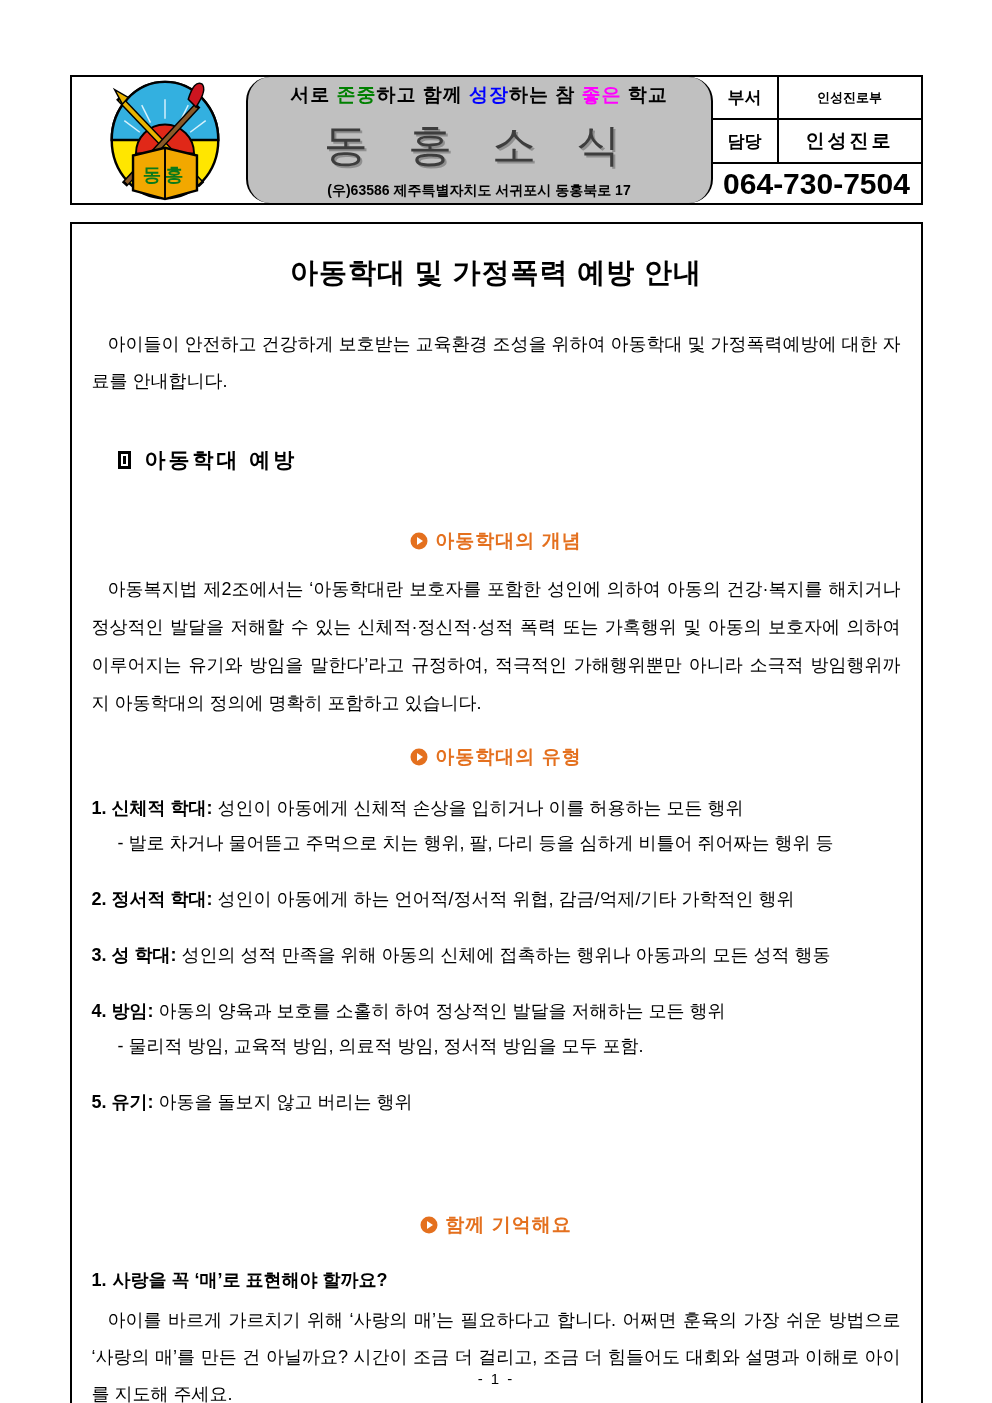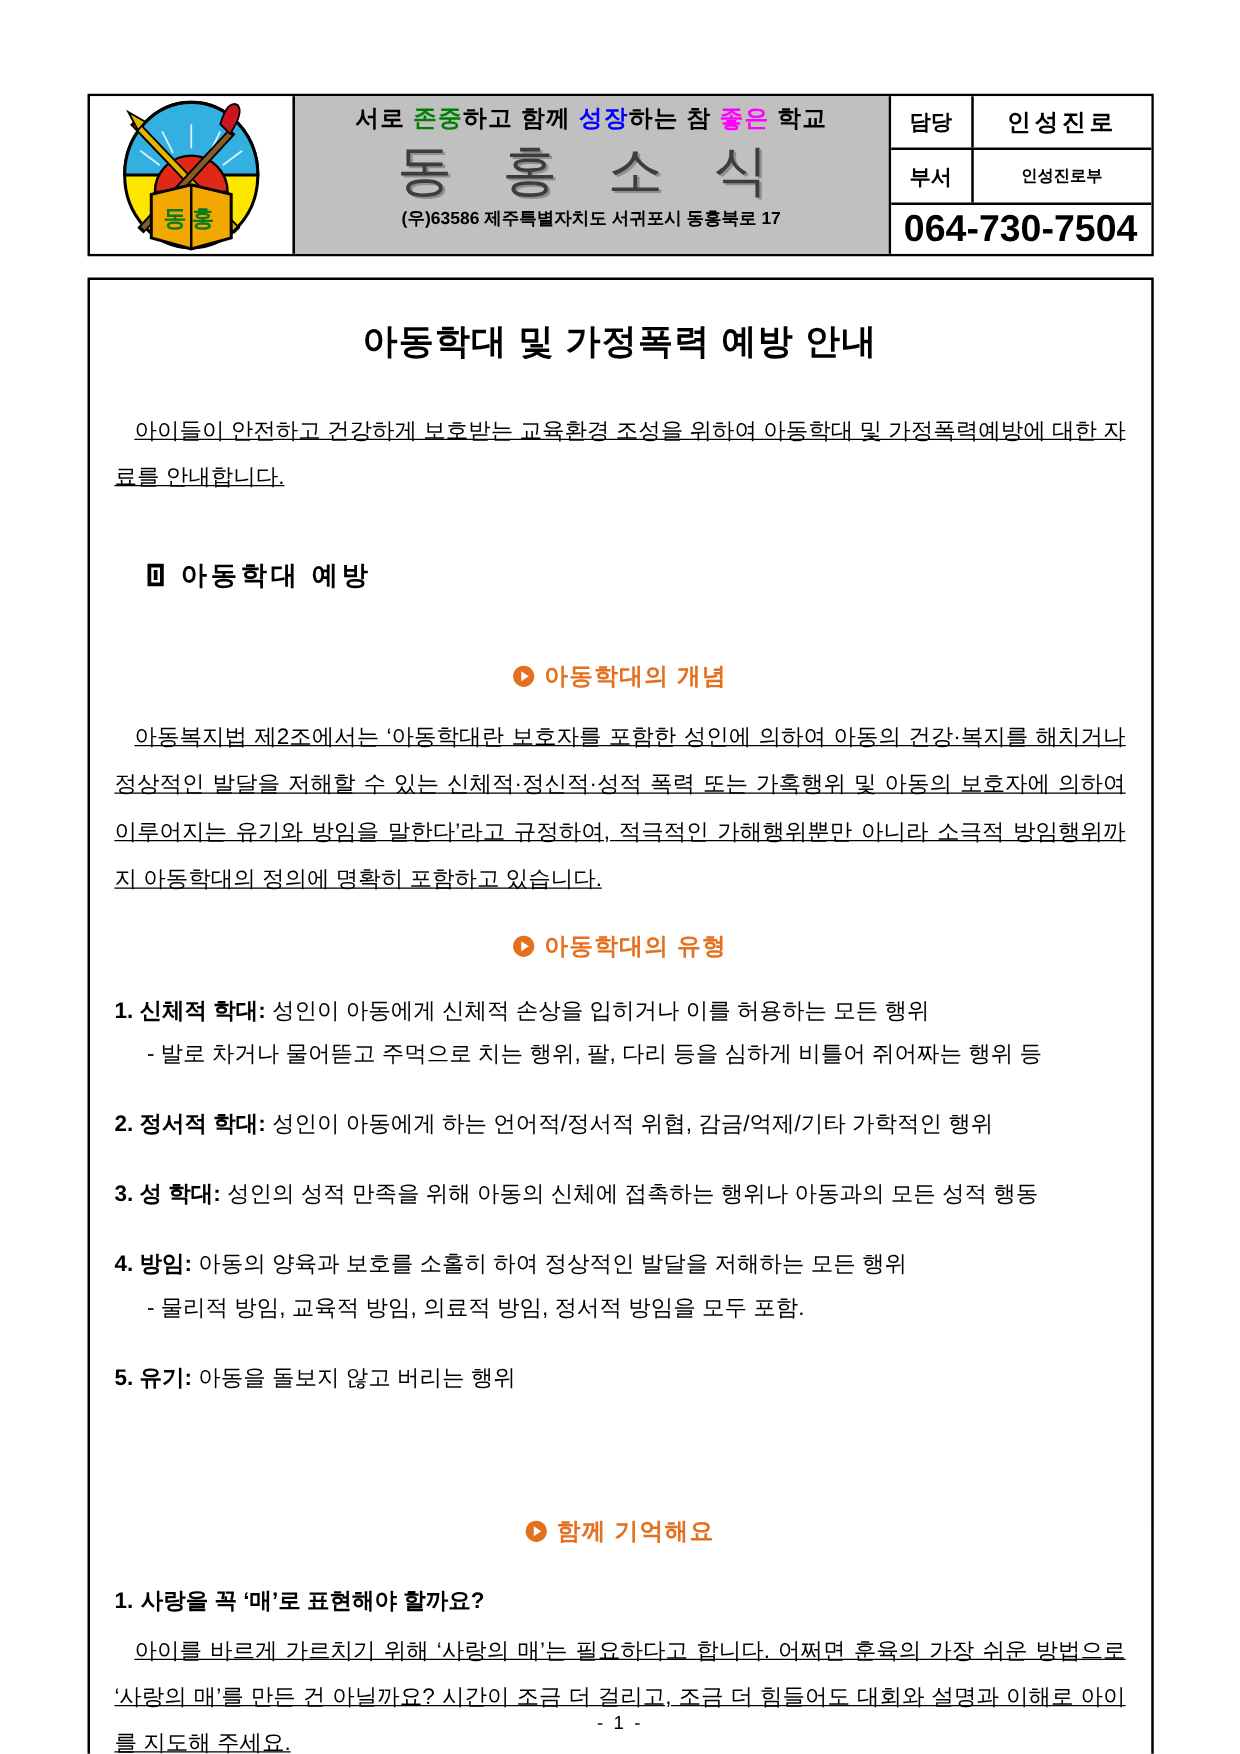--- a/index.html
+++ b/index.html
@@ -10,43 +10,43 @@
   html,body{background:#fff;}
   body{
     width:992px;height:1403px;
     font-family:"Liberation Sans","DejaVu Sans",sans-serif;
     color:#000;position:relative;overflow:hidden;
   }
   .page{width:853px;margin:0 auto;padding-top:75px;}
 
   
   .masthead{display:flex;border:2px solid #000;height:130px;background:#fff;}
-  .logo-cell{width:162px;display:flex;align-items:center;justify-content:center;background:#fff;}
+  .logo-cell{width:162px;display:flex;align-items:center;justify-content:center;background:#fff;margin-left:12px;}
   .mid-cell{flex:1;background:var(--hdr-gray);border-left:2px solid #000;border-right:2px solid #000;
-    text-align:center;padding:5px 8px 20px;display:flex;flex-direction:column;justify-content:space-between;}
+    text-align:center;padding:5px 8px 4px;display:flex;flex-direction:column;justify-content:space-between;border-radius:24px;}
   .slogan{font-size:19px;font-weight:bold;letter-spacing:1px;white-space:nowrap;}
   .news-title{font-size:44px;font-weight:400;color:#3d3d3d;letter-spacing:14px;line-height:48px;
     text-shadow:2px 2px 0 #8f8f8f;white-space:nowrap;}
   .address{font-size:14px;font-weight:bold;line-height:17px;}
   .url{font-size:13px;font-weight:bold;letter-spacing:3px;line-height:16px;}
   .right-cell{width:208px;display:flex;flex-direction:column;background:#fff;}
   .info-row{display:flex;height:43px;border-bottom:2px solid #000;}
   .info-row:nth-child(2){height:44px;}
   .info-label{width:66px;border-right:2px solid #000;display:flex;align-items:center;justify-content:center;
     font-weight:bold;font-size:17px;}
   .info-value{flex:1;display:flex;align-items:center;justify-content:center;font-weight:bold;}
   .dept-value{font-size:13px;}
   .manager-value{font-size:19px;letter-spacing:3px;}
   .phone-row{flex:1;display:flex;align-items:center;justify-content:center;font-weight:bold;font-size:30px;}
 
   
   .doc-box{margin-top:17px;border:2px solid #000;border-bottom-width:4px;
     min-height:1096px;padding:22px 20px 14px;}
   .doc-title{text-align:center;font-size:28px;font-weight:bold;letter-spacing:1px;margin:8px 0 34px;}
-  .para{font-size:18px;line-height:37px;text-align:justify;text-indent:16px;text-decoration:underline;}
+  .para{font-size:18px;line-height:37px;text-align:justify;text-indent:16px;}
   .intro{margin-bottom:40px;}
 
   .section-heading{display:flex;align-items:center;gap:14px;font-size:21px;font-weight:bold;
     letter-spacing:3px;margin:46px 0 0 26px;}
   .sq-marker{display:inline-block;width:13px;height:18px;border:3px solid #000;position:relative;}
   .sq-marker::after{content:'';position:absolute;inset:2px;background:#000;}
 
   .orange-heading{display:flex;align-items:center;gap:7px;color:var(--orange);
     font-size:19px;font-weight:bold;letter-spacing:1px;justify-content:center;}
   .oh-concept{margin-top:54px;}
@@ -104,26 +104,26 @@
         <span style="color: rgb(0, 0, 0);">서로 </span><span style="color: rgb(0, 128, 0);">존중</span><span style="color: rgb(0, 0, 0);">하고 함께 </span><span style="color: rgb(0, 0, 255);">성장</span><span style="color: rgb(0, 0, 0);">하는 참 </span><span style="color: rgb(255, 0, 255);">좋은</span><span style="color: rgb(0, 0, 0);"> 학교</span>
       </div>
       <div class="news-title">동 홍 소 식</div>
       <div>
         <div class="address">(우)63586 제주특별자치도 서귀포시 동홍북로 17</div>
       </div>
     </div>
 
     <div class="right-cell">
       <div class="info-row">
+        <div class="info-label">부서</div>
+        <div class="info-value dept-value">인성진로부</div>
+      </div>
+      <div class="info-row">
         <div class="info-label">담당</div>
         <div class="info-value manager-value">인성진로</div>
-      </div>
-      <div class="info-row">
-        <div class="info-label">부서</div>
-        <div class="info-value dept-value">인성진로부</div>
       </div>
       <div class="phone-row">064-730-7504</div>
     </div>
   </div>
 
   <div class="doc-box">
     <div class="doc-title">아동학대 및 가정폭력 예방 안내</div>
 
     <div class="para intro">아이들이 안전하고 건강하게 보호받는 교육환경 조성을 위하여 아동학대 및 가정폭력예방에 대한 자료를 안내합니다.</div>
 

